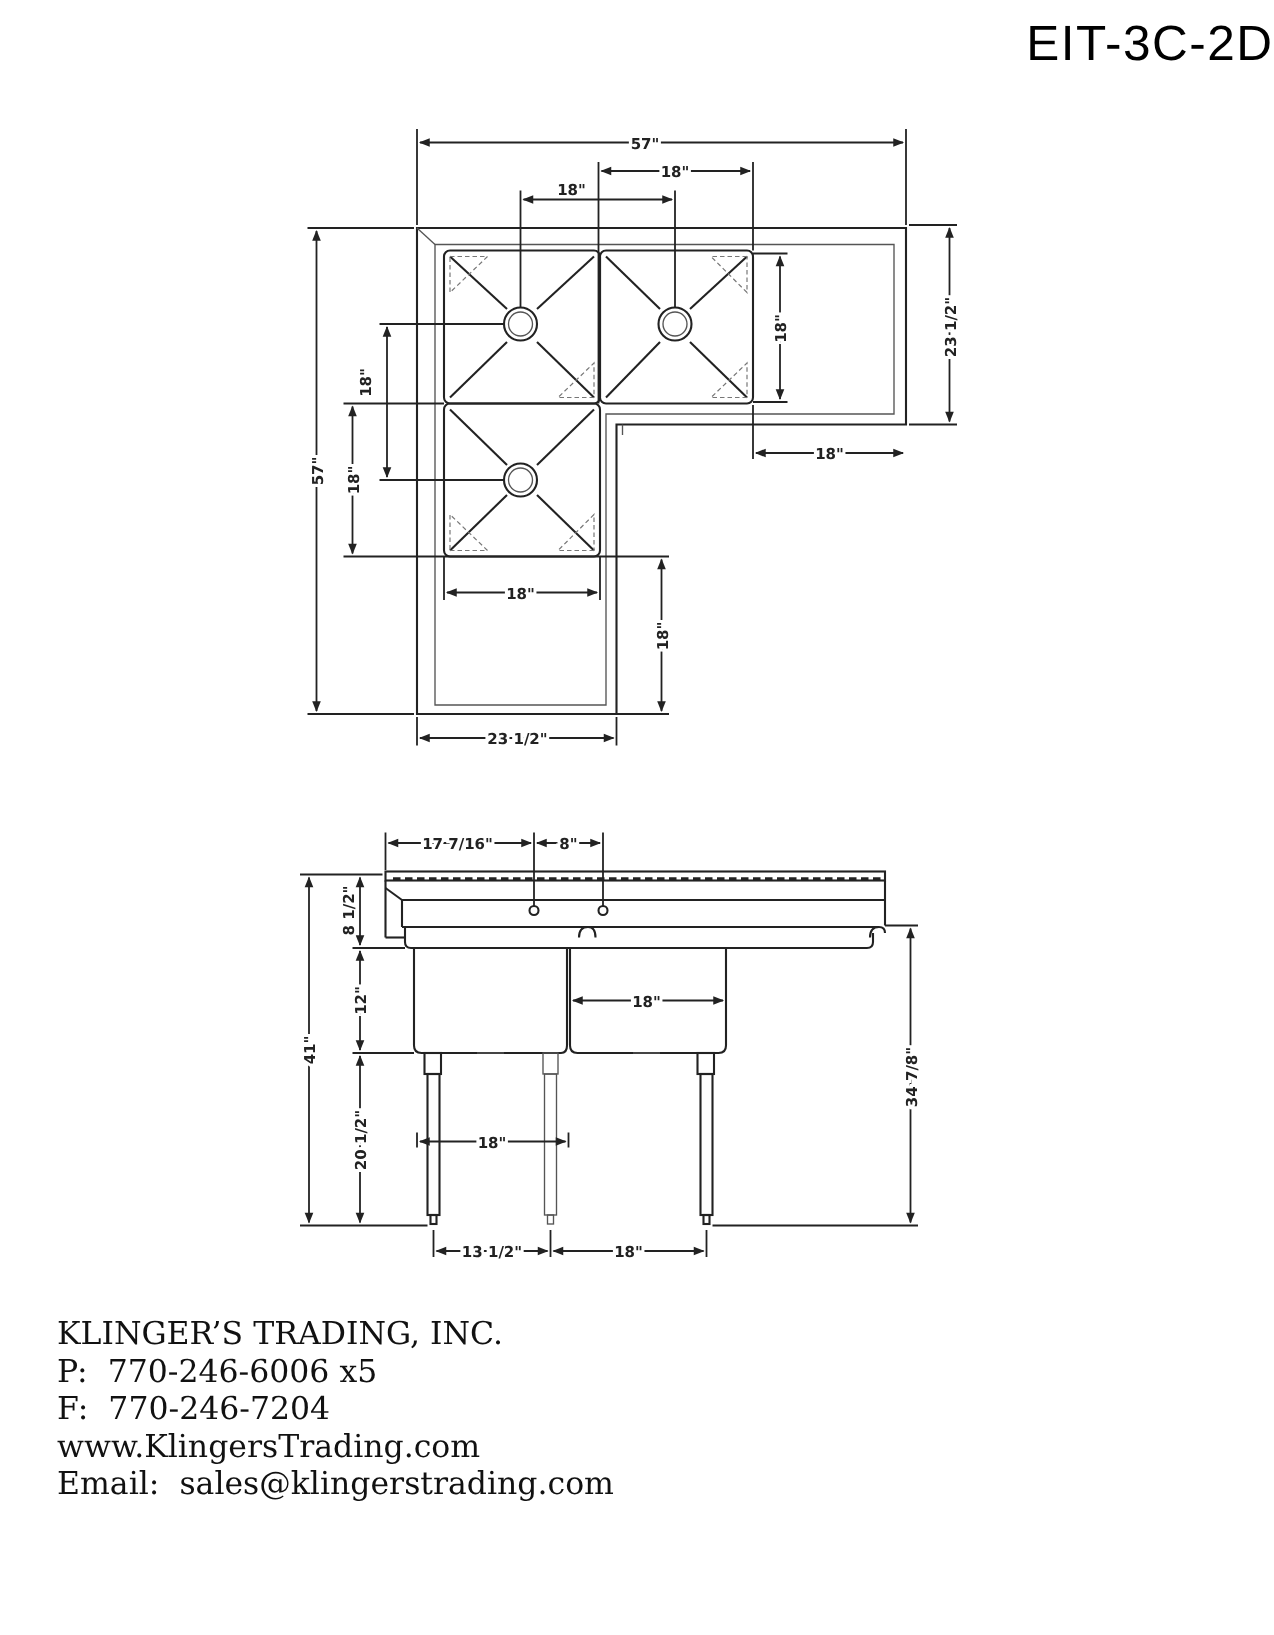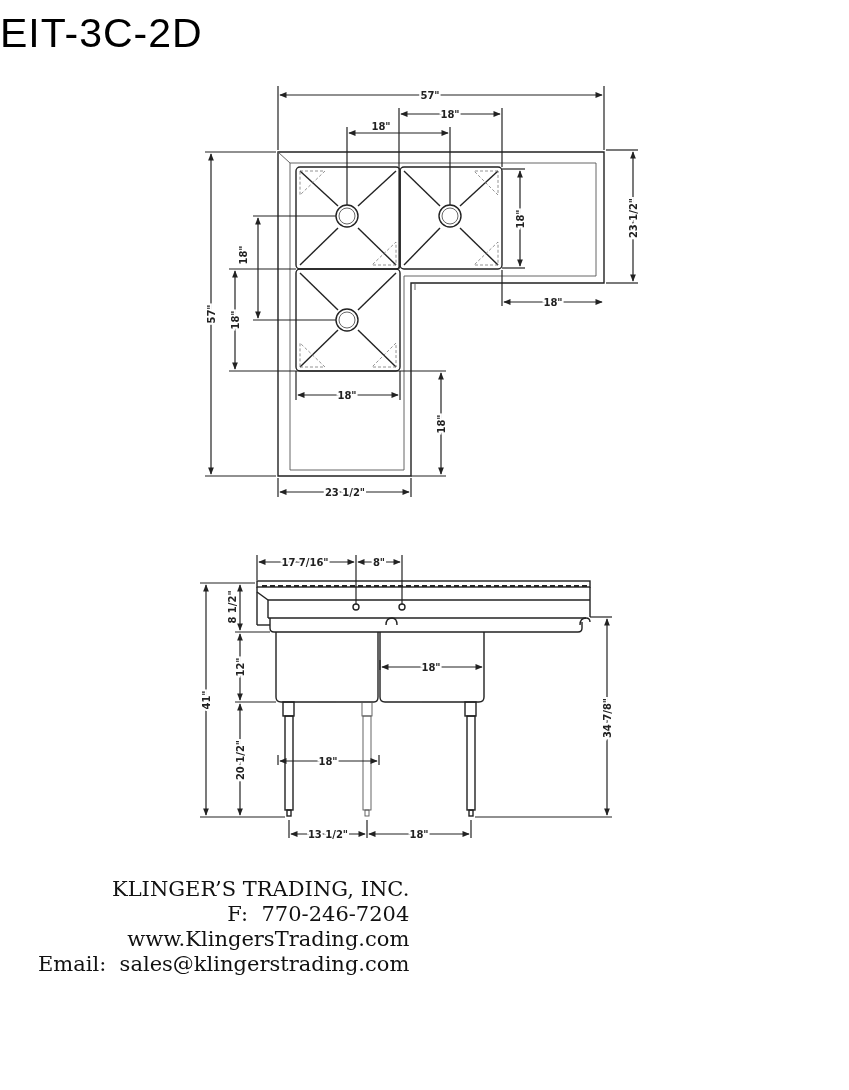--- a/index.html
+++ b/index.html
@@ -1,33 +1,33 @@
 <!DOCTYPE html>
 <html><head>
 <meta charset="utf-8">
 <style>
   html, body { margin: 0; padding: 0; background: #ffffff; }
   body { width: 849px; height: 1090px; position: relative; overflow: hidden; }
   .title {
-    position: absolute; left: 0; top: 10px; width: 849px; text-align: left;
-    font-family: "Liberation Sans", sans-serif; font-size: 41px; color: #000;
+    position: absolute; left: 0; top: 10px; width: 849px; text-align: right;
+    font-family: "Liberation Sans", sans-serif; font-size: 33px; color: #000;
     letter-spacing: 1px;
   }
   svg.drawing { position: absolute; left: 0; top: 0; }
   .ln { stroke: #222; stroke-width: 1.4; fill: none; }
   .thin { stroke: #555; stroke-width: 0.9; fill: none; }
   .dash { stroke: #777; stroke-width: 0.8; fill: none; stroke-dasharray: 3 2; }
   .thick-dash { stroke: #222; stroke-width: 2.2; fill: none; stroke-dasharray: 5 3; }
   .dim { stroke: #222; stroke-width: 1.2; fill: none; }
   .dimtxt { font-family: "DejaVu Sans", sans-serif; font-weight: bold; font-size: 10px; fill: #222; }
   .address {
     position: absolute; left: 38px; top: 877px;
     font-family: "DejaVu Serif", serif; font-size: 21px; line-height: 25px; color: #111;
   }
-  .address div { white-space: pre; text-align: right; }
+  .address div { white-space: pre; }
 </style>
 </head>
 <body>
 
 <div class="title">EIT-3C-2D</div>
 
 <svg class="drawing" width="849" height="1090" viewBox="0 0 849 1090">
   <defs>
     <marker id="arr" viewBox="0 0 10 10" refX="9" refY="5" markerWidth="9" markerHeight="6" orient="auto-start-reverse">
       <path d="M0,1 L10,5 L0,9 z" fill="#222"></path>
@@ -218,16 +218,17 @@
     <text class="dimtxt" transform="translate(244,760) rotate(-90)" text-anchor="middle" style="paint-order:stroke;stroke:#fff;stroke-width:4px">20 1/2"</text>
     <text class="dimtxt" x="328" y="765" text-anchor="middle" style="paint-order:stroke;stroke:#fff;stroke-width:4px">18"</text>
     <text class="dimtxt" transform="translate(611,718) rotate(-90)" text-anchor="middle" style="paint-order:stroke;stroke:#fff;stroke-width:4px">34 7/8"</text>
     <text class="dimtxt" x="328" y="838" text-anchor="middle" style="paint-order:stroke;stroke:#fff;stroke-width:4px">13 1/2"</text>
     <text class="dimtxt" x="419" y="838" text-anchor="middle" style="paint-order:stroke;stroke:#fff;stroke-width:4px">18"</text>
   </g>
 </svg>
 
 <div class="address">
   <div>KLINGER’S TRADING, INC.</div>
+  <div>P:  770-246-6006 x5</div>
   <div>F:  770-246-7204</div>
   <div>www.KlingersTrading.com</div>
   <div>Email:  sales@klingerstrading.com</div>
 </div>
 
 </body></html>

